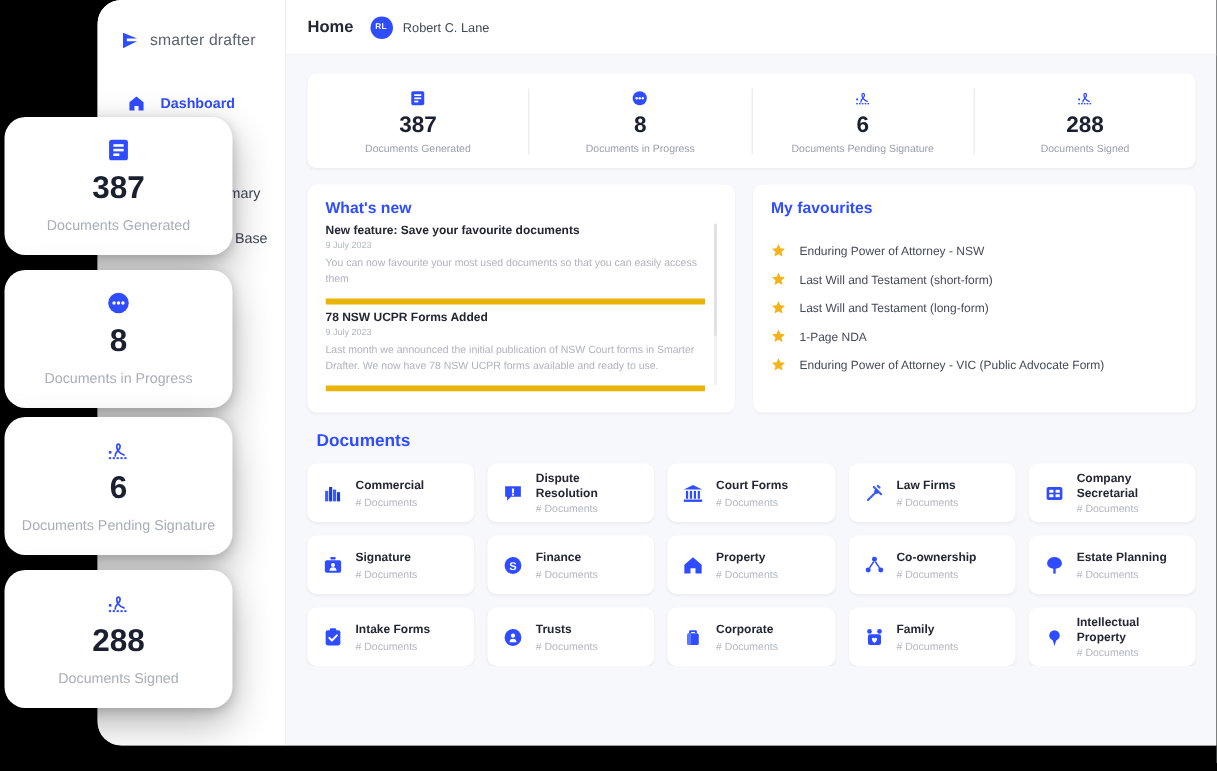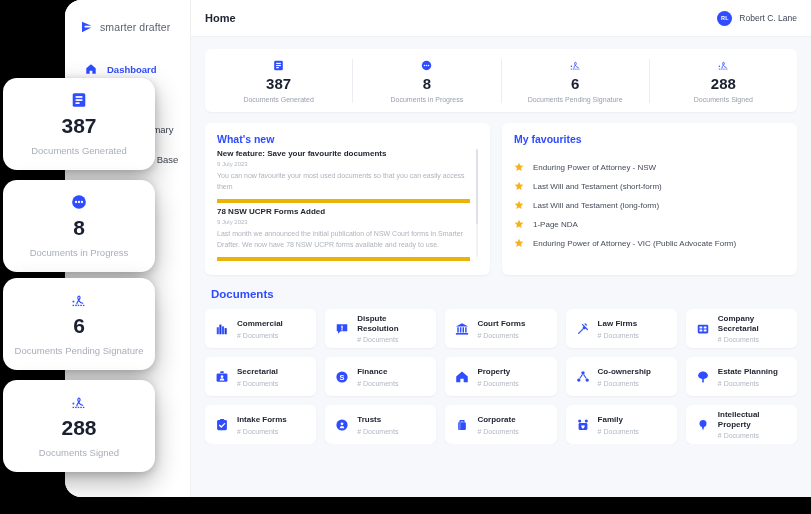--- a/index.html
+++ b/index.html
@@ -56,27 +56,27 @@
 
   
   .main {
     flex: 1;
     background: #f7f8fb;
     display: flex; flex-direction: column;
     min-width: 0;
   }
   .topbar {
     height: 37px; background: #ffffff;
-    display: flex; align-items: center; justify-content: space-between;
+    display: flex; align-items: center; 
     padding: 0 14px 0 14px;
     flex: 0 0 37px;
     border-bottom: 1px solid #f1f2f6;
   }
   .page-title { font-size: 11px; font-weight: bold; color: #222733; }
-  .user-box { display: flex; align-items: center; gap: 7px; cursor: pointer;}
+  .user-box { display: flex; align-items: center; gap: 7px; cursor: pointer; margin-left: 11px;}
   .avatar {
     width: 15px; height: 15px; border-radius: 50%;
     background: #2f4cff; color: #fff;
     font-size: 5.5px; font-weight: bold;
     display: flex; align-items: center; justify-content: center;
     letter-spacing: .2px;
   }
   .user-name { font-size: 8.5px; color: #3f4654; }
 
   .content { padding: 12px 14px 0 14px; overflow: hidden; }
@@ -414,21 +414,21 @@
           </div>
 
           <div class="doc-card">
             <svg class="doc-icon" viewBox="0 0 16 16">
                 <rect x="6" y="1.5" width="4" height="2" rx=".6" fill="#2f4cff"></rect>
                 <rect x="1.8" y="4" width="12.4" height="9.5" rx="1.5" fill="#2f4cff"></rect>
                 <circle cx="8" cy="7.6" r="1.5" fill="#fff"></circle>
                 <path d="M5.3 12 a2.7 2.7 0 0 1 5.4 0 Z" fill="#fff"></path>
               </svg>
             <div>
-              <div class="doc-name">Secretarial</div>
+              <div class="doc-name">Signature</div>
               <div class="doc-count"># Documents</div>
             </div>
           </div>
 
           <div class="doc-card">
             <svg class="doc-icon" viewBox="0 0 16 16">
                 <circle cx="8" cy="8" r="6.4" fill="#2f4cff"></circle>
                 <text x="8" y="11.4" font-size="8.5" font-weight="bold" text-anchor="middle" fill="#fff" font-family="Liberation Sans, sans-serif">S</text>
               </svg>
             <div>

